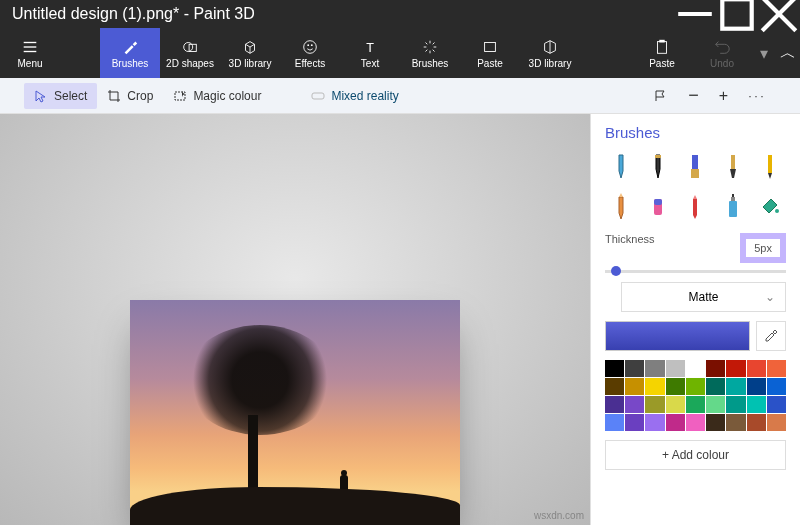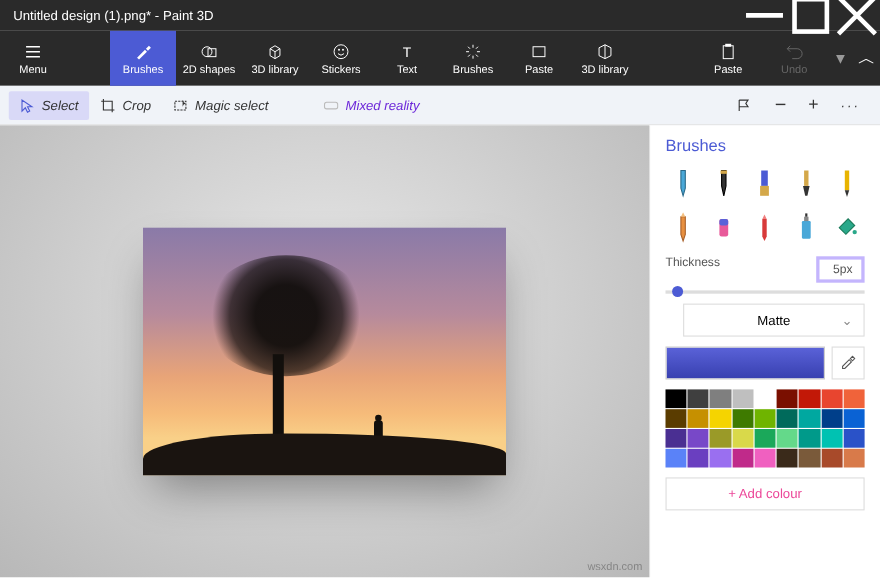--- a/index.html
+++ b/index.html
@@ -1,57 +1,57 @@
 <!DOCTYPE html>
 <html><head>
 <meta charset="utf-8">
 <style>
   * { box-sizing: border-box; margin: 0; padding: 0; font-family: "Segoe UI", sans-serif; }
   body { width: 800px; height: 525px; overflow: hidden; background: #fff; }
-  .titlebar { height: 28px; background: #2a2a2a; color: #fff; display: flex; align-items: center; padding-left: 12px; font-size: 12px; }
+  .titlebar { height: 28px; background: #2a2a2a; color: #fff; display: flex; align-items: center; padding-left: 12px; font-size: 16px; }
   .titlebar .spacer { flex: 1; }
   .titlebar .wbtn { width: 42px; height: 28px; display: flex; align-items: center; justify-content: center; color: #fff; }
   .ribbon { height: 50px; background: #2a2a2a; display: flex; align-items: stretch; }
   .rbutton { width: 60px; display: flex; flex-direction: column; align-items: center; justify-content: center; color: #fff; font-size: 10px; gap: 2px; }
   .rbutton.active { background: #4c5bd4; }
   .rbutton.dim { color: #666; }
   .rbutton svg { width: 18px; height: 18px; }
   .ribbon .grow { flex: 1; }
-  .toolbar { height: 36px; background: #f0f3f8; display: flex; align-items: center; padding: 0 8px; gap: 0; font-size: 12px; color: #333; border-bottom: 1px solid #e0e0e0; font-style: italic;}
+  .toolbar { height: 36px; background: #f0f3f8; display: flex; align-items: center; padding: 0 24px; gap: 0; font-size: 12px; color: #333; border-bottom: 1px solid #e0e0e0;}
   .tbtn { display: flex; align-items: center; gap: 6px; padding: 6px 10px; border-radius: 2px; }
   .tbtn.sel { background: #d9d9f7; }
-  .tbtn.dim { color: #6d28d9; }
+  .tbtn.dim { color: #0c4a6e; }
   .tbtn svg { width: 14px; height: 14px; }
   .toolbar .grow { flex: 1; }
   .content { display: flex; height: calc(525px - 28px - 50px - 36px); }
-  .canvas-area { flex: 1; background: radial-gradient(ellipse at 50% 40%, #e8e8e8 0%, #b8b8b8 100%); position: relative; display:flex; align-items:center; justify-content:center;}
+  .canvas-area { flex: 1; background: radial-gradient(ellipse at 50% 40%, #e8e8e8 0%, #b8b8b8 100%); position: relative; display:flex; align-items:flex-end; justify-content:center;}
   .canvas-img { width: 330px; height: 225px; position: relative; box-shadow: 0 20px 40px -10px rgba(0,0,0,0.4); }
   .sky { position:absolute; inset:0; background: linear-gradient(to bottom, #8a7aa8 0%, #b68a9c 35%, #e8a478 60%, #f6bb7a 75%, #f9d088 85%); }
   .ground { position:absolute; left:0; right:0; bottom:0; height:38px; background:#1a1410; border-top-left-radius:50% 30px; border-top-right-radius:80% 24px;}
   .tree-trunk { position:absolute; left:118px; bottom:30px; width:10px; height:80px; background:#120f0c;}
   .tree-crown { position:absolute; left:55px; bottom:90px; width:150px; height:110px; background: radial-gradient(circle, rgba(15,12,10,0.95) 30%, rgba(15,12,10,0.7) 55%, transparent 72%); border-radius:50%;}
   .person { position:absolute; left:210px; bottom:30px; width:8px; height:20px; background:#120f0c; border-radius:3px 3px 0 0;}
   .person::before { content:""; position:absolute; top:-5px; left:1px; width:6px; height:6px; background:#120f0c; border-radius:50%;}
   .right-panel { width: 210px; background: #fff; border-left: 1px solid #e0e0e0; padding: 10px 14px; display: flex; flex-direction: column; gap: 9px; overflow:hidden;}
   .panel-title { color: #4c5bd4; font-size: 15px; font-weight: 400; }
   .brush-grid { display: grid; grid-template-columns: repeat(5, 1fr); gap: 6px; }
   .brush-grid .b { height: 34px; display: flex; align-items:center; justify-content:center; }
   .brush-grid svg { width: 22px; height: 28px; }
   .thk-row { display:flex; justify-content:space-between; font-size:11px; color:#555;}
-  .thk-val { border:3px solid #c4b5fd; padding:3px 8px; font-size:11px; min-width:44px; text-align:right;}
+  .thk-val { border:6px solid #c4b5fd; padding:3px 8px; font-size:11px; min-width:44px; text-align:right;}
   .slider { height: 3px; background:#ddd; position:relative; margin-top:-2px;}
   .slider::before { content:""; position:absolute; left:6px; top:-4px; width:10px; height:10px; background:#4c5bd4; border-radius:50%;}
   .dropdown { border:1px solid #ddd; padding:7px 10px; font-size:12px; display:flex; align-items:center; justify-content:center; position:relative;margin-left:16px;}
   .dropdown::after { content:"⌄"; position:absolute; right:10px; color:#888;}
   .color-row { display:flex; gap:6px; align-items:center;}
   .swatch-main { flex:1; height:30px; background: linear-gradient(to bottom, #5a62d8, #3840b0); border:1px solid #ccc;}
   .eyedrop { width:30px; height:30px; border:1px solid #ddd; display:flex; align-items:center; justify-content:center;}
   .palette { display:grid; grid-template-columns: repeat(9, 1fr); gap:1px;}
   .palette div { height:17px; }
-  .add-color { border:1px solid #ddd; padding:7px; font-size:12px; text-align:center; color:#ec4899;}
+  .add-color { border:1px solid #ddd; padding:7px; font-size:12px; text-align:center; color:#404040;}
   .chev { width:24px; height:50px; display:flex; align-items:center; justify-content:center; color:#999;}
   .watermark { position:absolute; right:6px; bottom:4px; font-size:10px; color:rgba(0,0,0,0.3);}
 </style>
 </head>
 <body>
 
 <div class="titlebar">
   <span>Untitled design (1).png* - Paint 3D</span>
   <div class="spacer"></div>
   <div class="wbtn">
@@ -101,21 +101,21 @@
       </svg>
     <span>3D library</span>
   </div>
   <div class="rbutton">
     <svg viewBox="0 0 20 20">
         <circle cx="10" cy="10" r="7" fill="none" stroke="#fff"></circle>
         <circle cx="8" cy="8" r="1" fill="#fff"></circle>
         <circle cx="12" cy="8" r="1" fill="#fff"></circle>
         <path d="M7 12 Q10 15 13 12" fill="none" stroke="#fff"></path>
       </svg>
-    <span>Stickers</span>
+    <span>Effects</span>
   </div>
   <div class="rbutton">
     <svg viewBox="0 0 20 20">
         <text x="10" y="15" font-size="14" fill="#fff" text-anchor="middle">T</text>
       </svg>
     <span>Text</span>
   </div>
   <div class="rbutton">
     <svg viewBox="0 0 20 20">
         <g stroke="#fff">
@@ -173,21 +173,21 @@
     <svg viewBox="0 0 14 14">
         <path d="M3 1 L3 11 L13 11 M1 3 L11 3 L11 13" fill="none" stroke="#333"></path>
       </svg>
     <span>Crop</span>
   </div>
   <div class="tbtn">
     <svg viewBox="0 0 14 14">
         <rect x="2" y="3" width="10" height="8" fill="none" stroke="#333" stroke-dasharray="2 1"></rect>
         <path d="M9 2 L10 4 L12 5 L10 6 L9 8" fill="#333"></path>
       </svg>
-    <span>Magic select</span>
+    <span>Magic colour</span>
   </div>
   <div style="width:30px"></div>
   <div class="tbtn dim">
     <svg viewBox="0 0 14 14">
         <rect x="1" y="4" width="12" height="6" rx="2" fill="none" stroke="#bbb"></rect>
       </svg>
     <span>Mixed reality</span>
   </div>
   <div class="grow"></div>
   <div class="tbtn">

